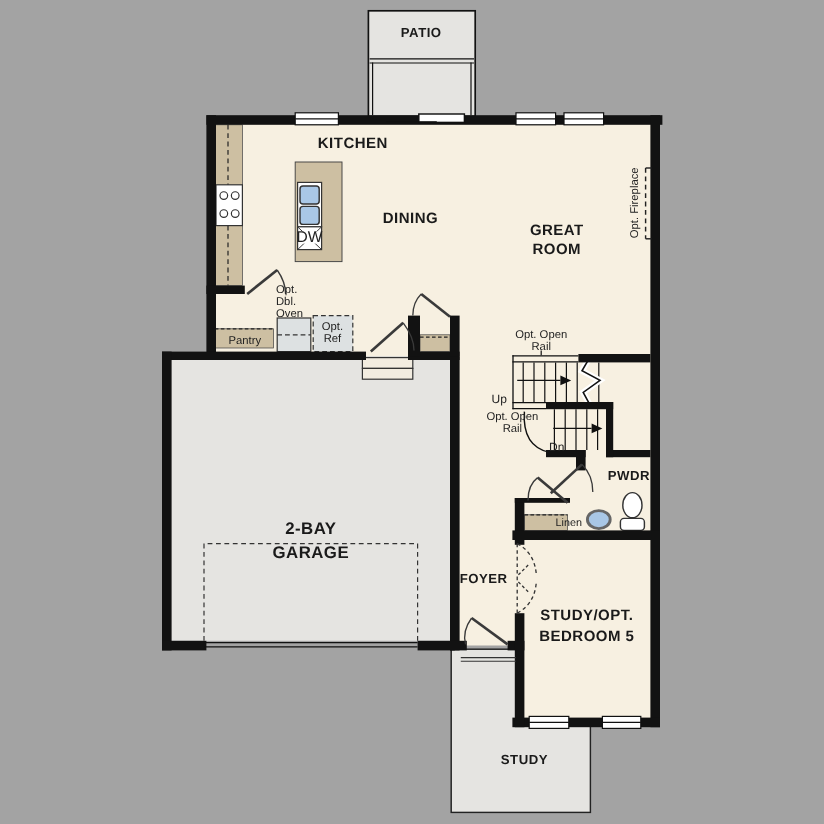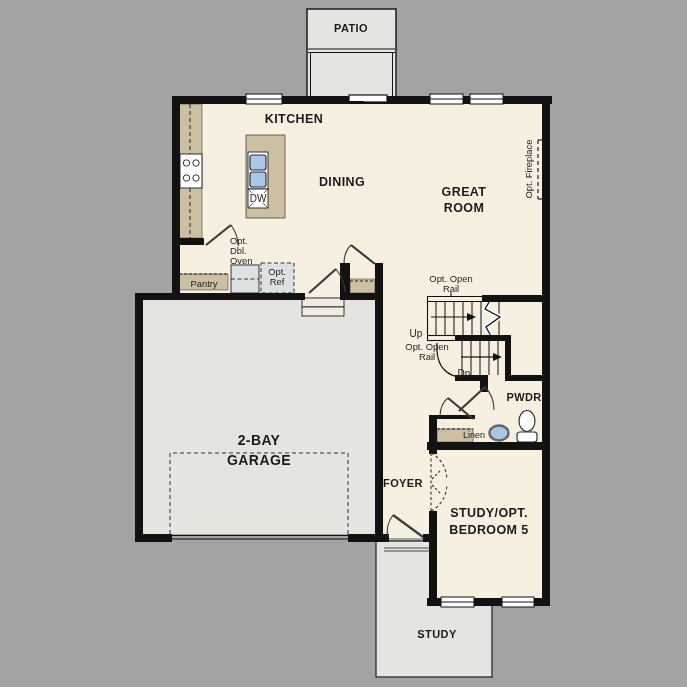--- a/index.html
+++ b/index.html
@@ -6,21 +6,21 @@
   #stage{position:relative;width:687px;height:687px;background:#a3a3a3;overflow:hidden;
          font-family:"Liberation Sans","DejaVu Sans",sans-serif;}
   #plan-svg{position:absolute;left:0;top:0;}
   .lbl{position:absolute;transform:translate(-50%,-50%);color:var(--text);white-space:pre-line;
        text-align:center;line-height:1.1;}
   .room{font-weight:700;letter-spacing:.4px;}
   .fs11{font-size:11px;} .fs13{font-size:12.5px;} .fs14{font-size:14px;line-height:20px;margin-top:28px;}
   .fs16{font-size:16.5px;letter-spacing:.5px;}
   .sm{font-size:9.4px;font-weight:400;color:#222;}
   .sm10{font-size:10px;font-weight:400;color:#222;margin-top:16px;}
-  .tiny{font-size:10px;font-weight:400;color:#222;}
+  .tiny{font-size:13px;font-weight:400;color:#222;}
   .lh10{line-height:10px;}
   .left-align{transform:none;text-align:left;}
   .vert{transform:translate(-50%,-50%) rotate(-90deg);white-space:nowrap;}
   .study-lines{line-height:17px;}
   .gr-lines{line-height:16px;}
 </style>
 </head>
 <body>
 
 <div id="stage">

